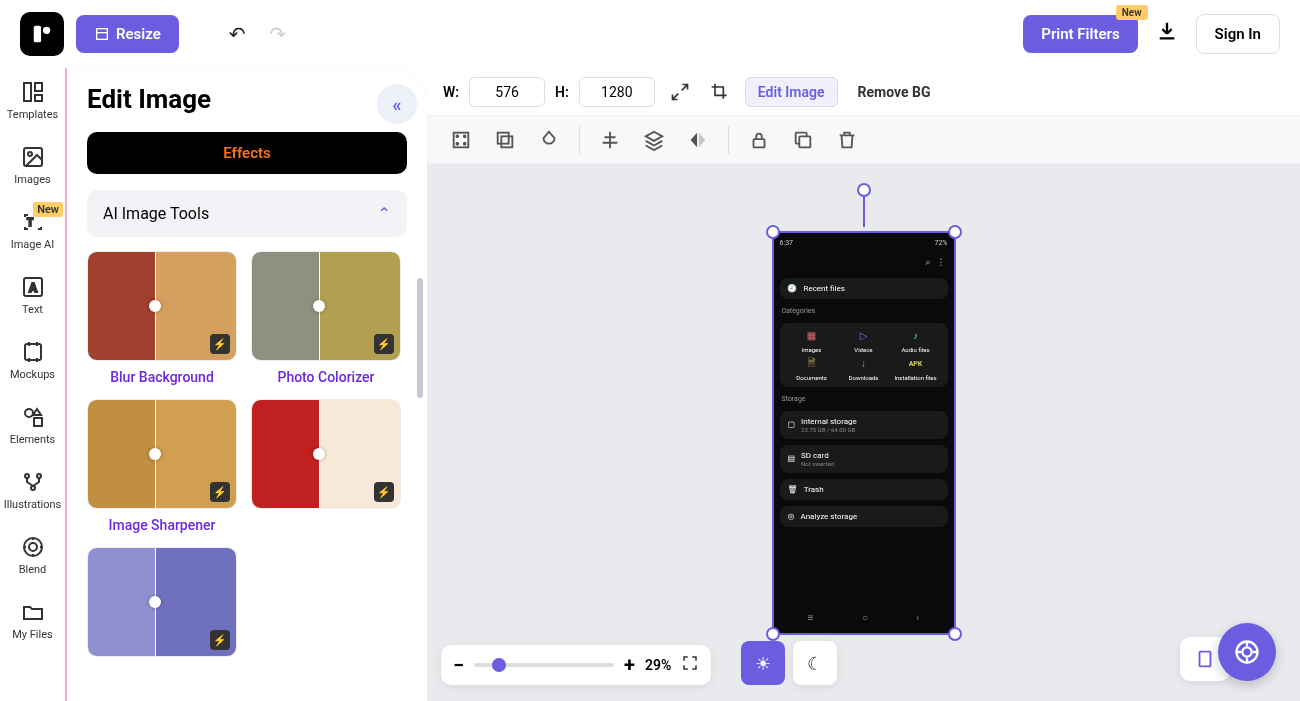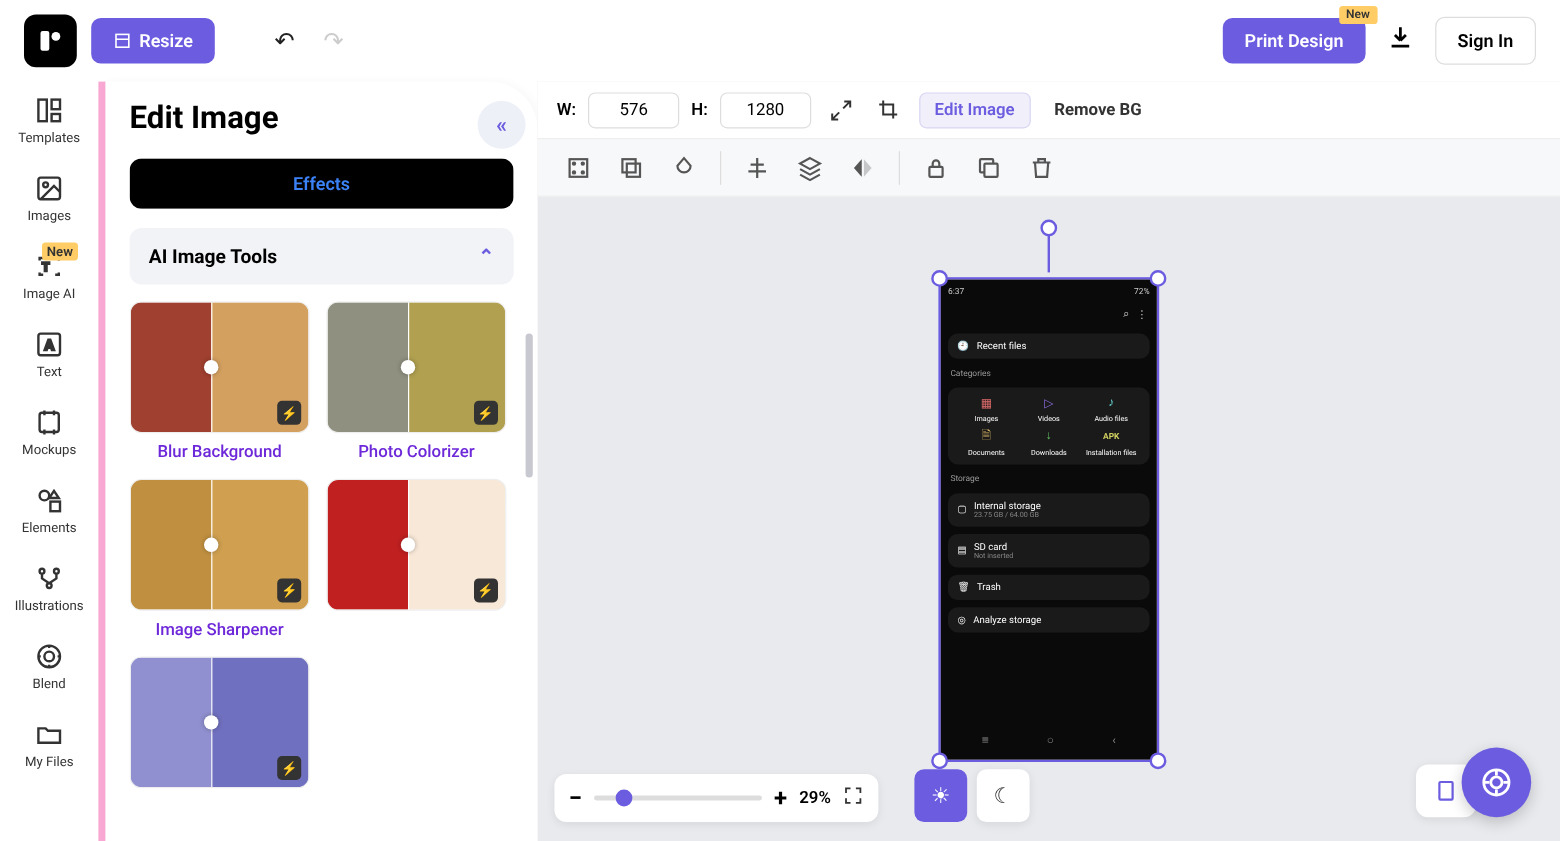--- a/index.html
+++ b/index.html
@@ -13,35 +13,35 @@
 .icon-btn-top.disabled { color: #ccc; }
 .top-spacer { flex: 1; }
 .print-btn { position: relative; background: #6b5ce0; color: #fff; border: none; padding: 10px 18px; border-radius: 8px; font-size: 15px; font-weight: 600; cursor: pointer; }
 .new-badge { position: absolute; top: -10px; right: -10px; background: #ffcc66; color: #333; font-size: 10px; font-weight: 600; padding: 2px 6px; border-radius: 3px; }
 .signin-btn { background: #fff; border: 1px solid #ddd; padding: 10px 18px; border-radius: 8px; font-size: 15px; font-weight: 600; cursor: pointer; }
 
 
 .main { display: flex; height: calc(100% - 68px); }
 
 
-.leftnav { width: 88px; border-right: 6px solid #f9a8d4; display: flex; flex-direction: column; align-items: center; padding-top: 10px; gap: 20px; }
+.leftnav { width: 67px; border-right: 2px solid #f9a8d4; display: flex; flex-direction: column; padding-top: 10px; gap: 20px; }
 .leftnav-item { display: flex; flex-direction: column; align-items: center; gap: 4px; cursor: pointer; position: relative; padding: 2px 4px; }
 .leftnav-item svg { width: 24px; height: 24px; }
 .leftnav-item span { font-size: 11px; color: #333; }
 .leftnav-badge { position: absolute; top: -6px; right: 2px; background: #ffcc66; color: #333; font-size: 9px; font-weight: 600; padding: 1px 4px; border-radius: 3px; }
 
 
 .sidepanel { width: 360px; background: #fff; position: relative; border-top-right-radius: 40px; box-shadow: 2px 0 8px rgba(0,0,0,0.03); padding: 16px 20px; }
 .sidepanel h1 { font-size: 26px; font-weight: 700; margin-bottom: 18px; }
 .collapse-btn { position: absolute; right: 10px; top: 16px; width: 40px; height: 40px; border-radius: 50%; background: #eef0f7; color: #6b5ce0; display: flex; align-items: center; justify-content: center; font-size: 18px; cursor: pointer; border: none; font-weight: bold; }
 .tabs { display: flex; border-radius: 10px; overflow: hidden; margin-bottom: 16px; }
 .tab { flex: 1; padding: 12px; text-align: center; font-size: 15px; font-weight: 600; cursor: pointer; }
-.tab.active { background: #000; color: #3b82f6; }
+.tab.active { background: #000; color: #f97316; }
 .tab.inactive { background: #f2f3f7; color: #333; }
-.accordion-header { background: #f2f3f7; border-radius: 10px; padding: 14px 16px; display: flex; justify-content: space-between; align-items: flex-end; font-size: 16px; font-weight: 700; cursor: pointer; margin-bottom: 14px; }
+.accordion-header { background: #f2f3f7; border-radius: 10px; padding: 14px 16px; display: flex; justify-content: space-between; align-items: flex-end; font-size: 16px; font-weight: 400; cursor: pointer; margin-bottom: 14px; }
 .tool-grid { display: grid; grid-template-columns: 1fr 1fr; gap: 14px; padding-right: 6px; max-height: 460px; overflow: hidden; }
 .tool-card { display: flex; flex-direction: column; align-items: center; gap: 8px; cursor: pointer; }
 .tool-thumb { width: 100%; height: 110px; border-radius: 10px; position: relative; background: #ddd; border: 1px solid #eee; }
 .tool-thumb::after { content: '⚡'; position: absolute; bottom: 6px; right: 6px; background: #333; color: #fff; width: 20px; height: 20px; border-radius: 4px; display: flex; align-items: center; justify-content: center; font-size: 11px; }
 .tool-thumb .split-handle { position: absolute; top: 50%; left: 45%; transform: translate(-50%, -50%); width: 12px; height: 12px; background: #fff; border-radius: 50%; box-shadow: 0 0 4px rgba(0,0,0,0.3); }
 .tool-thumb .split-line { position: absolute; top: 0; bottom: 0; left: 45%; width: 1px; background: #fff; }
 .tool-label { font-size: 14px; font-weight: 500; color: #6d28d9; }
 
 
 .thumb-a { background: linear-gradient(90deg, #a04030 0 45%, #d4a060 45% 100%); }
@@ -111,21 +111,21 @@
         <rect x="4" y="4" width="16" height="16"></rect>
         <path d="M4 10h16"></path>
       </svg>
     <span>Resize</span>
   </button>
   <div style="width:20px"></div>
   <button class="icon-btn-top">↶</button>
   <button class="icon-btn-top disabled">↷</button>
   <div class="top-spacer"></div>
   <button class="print-btn">
-    <span>Print Design</span>
+    <span>Print Filters</span>
     <span class="new-badge">New</span>
   </button>
   <button class="icon-btn-top">
     <svg width="22" height="22" viewBox="0 0 24 24" fill="none" stroke="#000" stroke-width="2.5">
         <path d="M12 3v12m0 0l-5-5m5 5l5-5M4 20h16"></path>
       </svg>
   </button>
   <button class="signin-btn">Sign In</button>
 </div>
 

